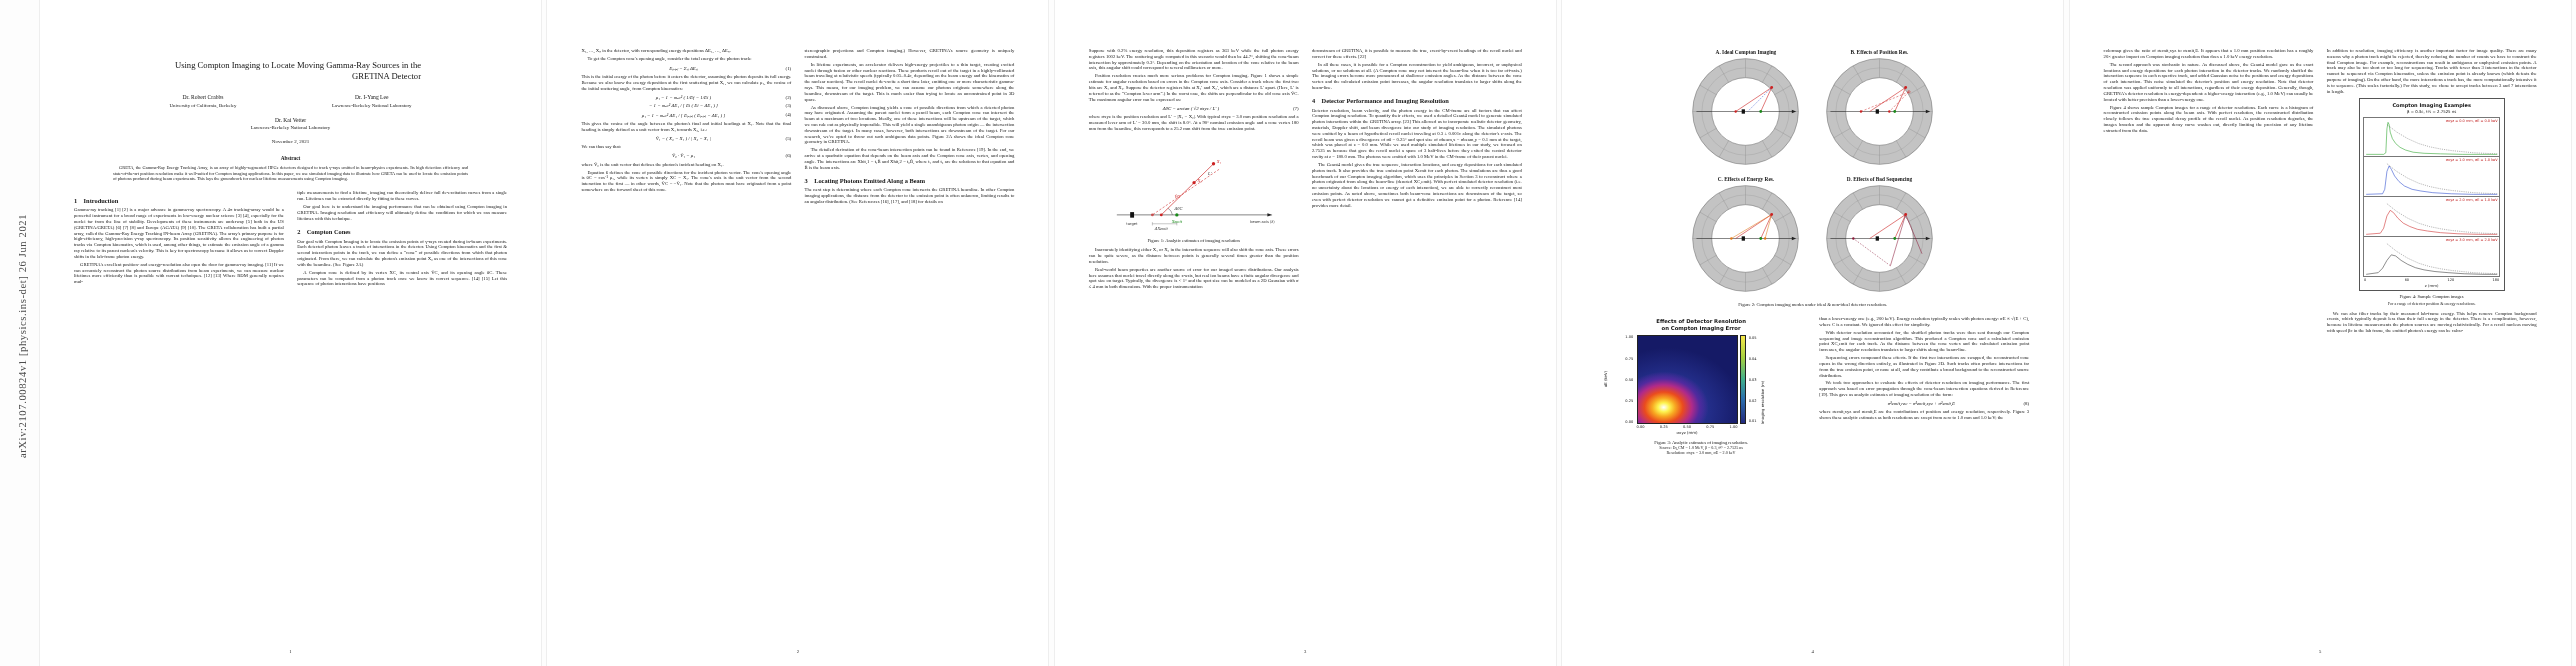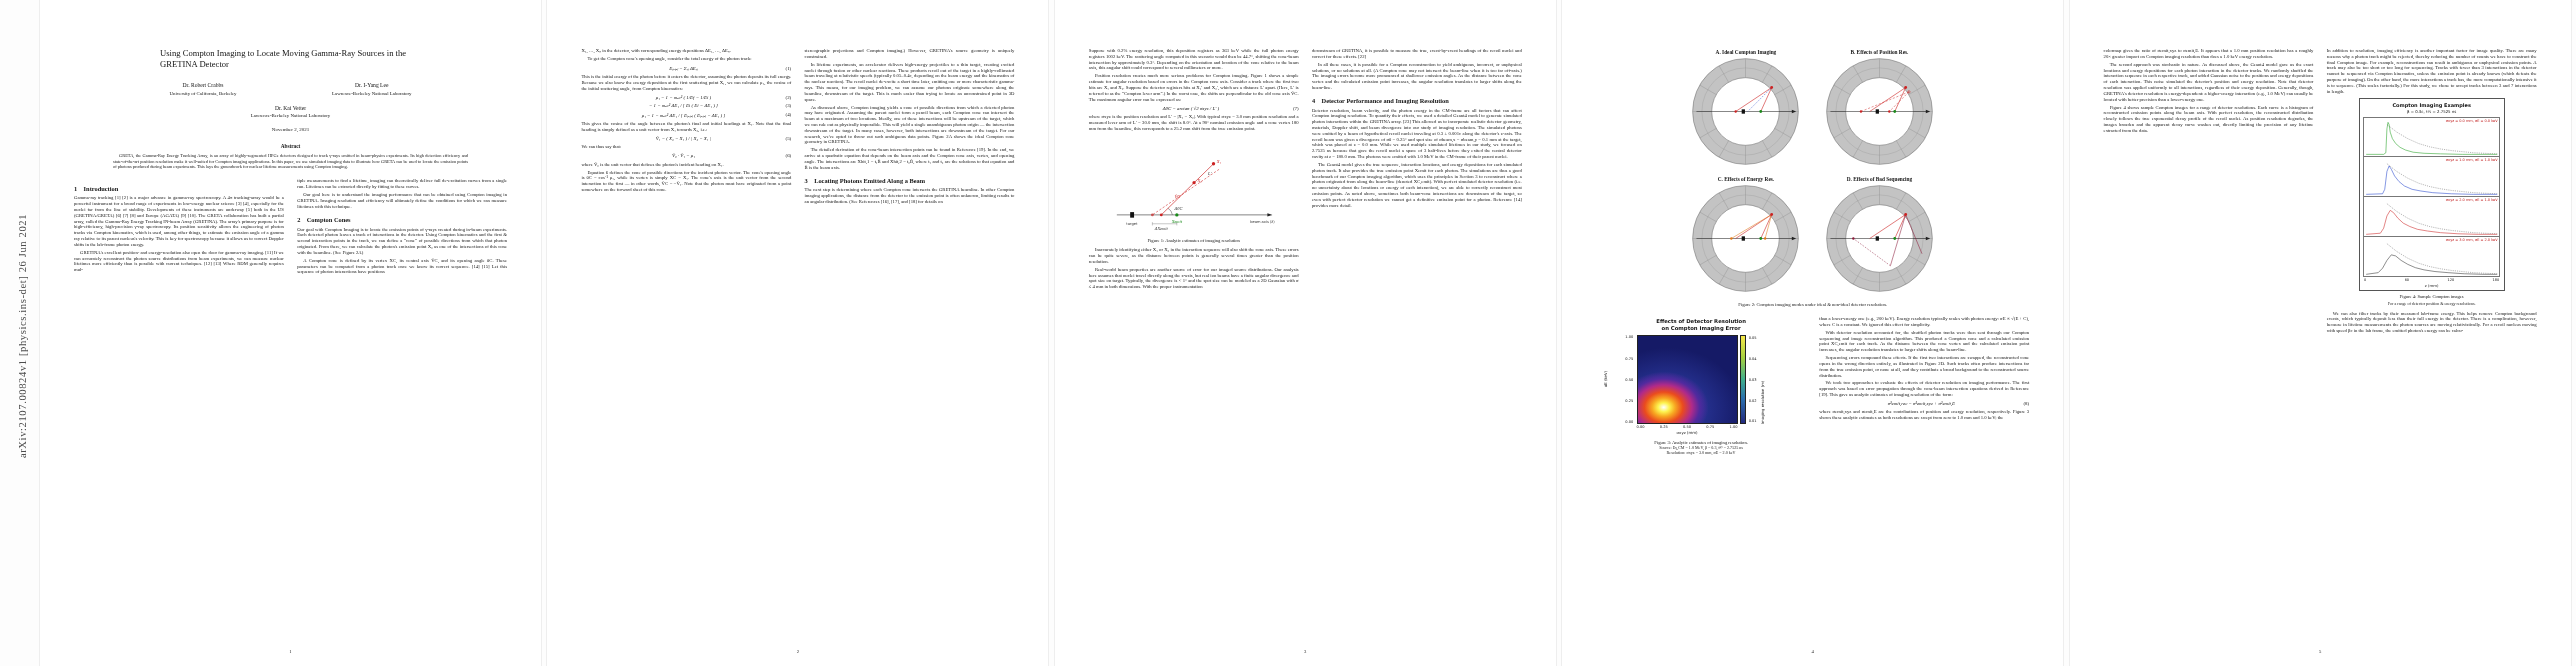--- a/index.html
+++ b/index.html
@@ -6,21 +6,21 @@
   html,body{width:2576px;height:667px;background:#fdfdfd;overflow:hidden}
   body{font-family:"Liberation Serif",serif;color:#141414}
   .canvas{position:relative;width:2576px;height:667px}
   .watermark{position:absolute;left:16.7px;top:336px;transform-origin:0 0;transform:rotate(-90deg) translateX(-50%);
     white-space:nowrap;font-size:10.6px;letter-spacing:0.6px;color:#4d4d4d;font-family:"Liberation Serif",serif}
   .pages{position:absolute;left:39px;top:0;display:flex;gap:4.4px}
   .page{position:relative;width:503px;height:667px;background:#fff;border-left:0.6px solid #eeeeee;border-right:0.6px solid #eeeeee;
     padding:48px 34px 22px;overflow:hidden}
   .pageno{position:absolute;bottom:13.3px;left:0;width:100%;text-align:center;font-size:4.7px;color:#222}
 
-  .title{font-size:8.6px;font-weight:normal;text-align:left;max-width:261px;margin:0 auto;line-height:10.6px}
+  .title{font-size:8.6px;font-weight:normal;text-align:right;max-width:261px;margin:12px auto;line-height:10.6px}
   .authrow{display:flex;justify-content:space-evenly;margin-top:13.3px}
   .auth{text-align:center}
   .authname{font-size:5.6px}
   .authaff{font-size:4.9px;margin-top:2.2px}
   .auth3{margin-top:9px}
   .date{text-align:center;font-size:5px;margin-top:9px}
   .absh{text-align:center;font-weight:bold;font-size:5.3px;margin-top:11px}
   .abs{width:82%;margin:4.4px auto 0;font-size:4.4px;line-height:5.4px;text-align:justify;text-indent:6.1px}
 
   .twocol{display:flex;gap:13.3px;margin-top:9px}

